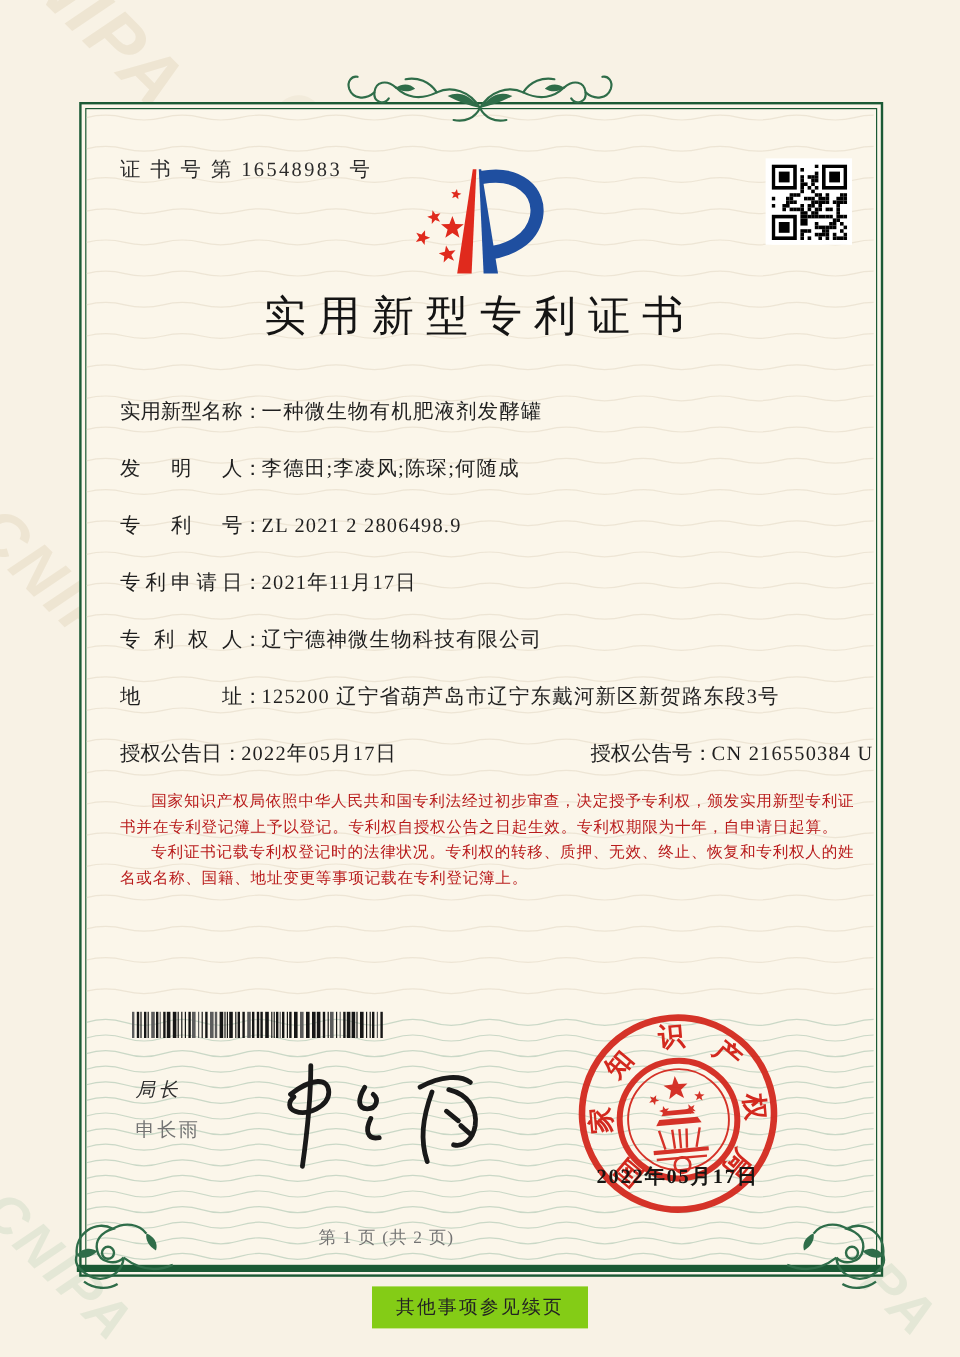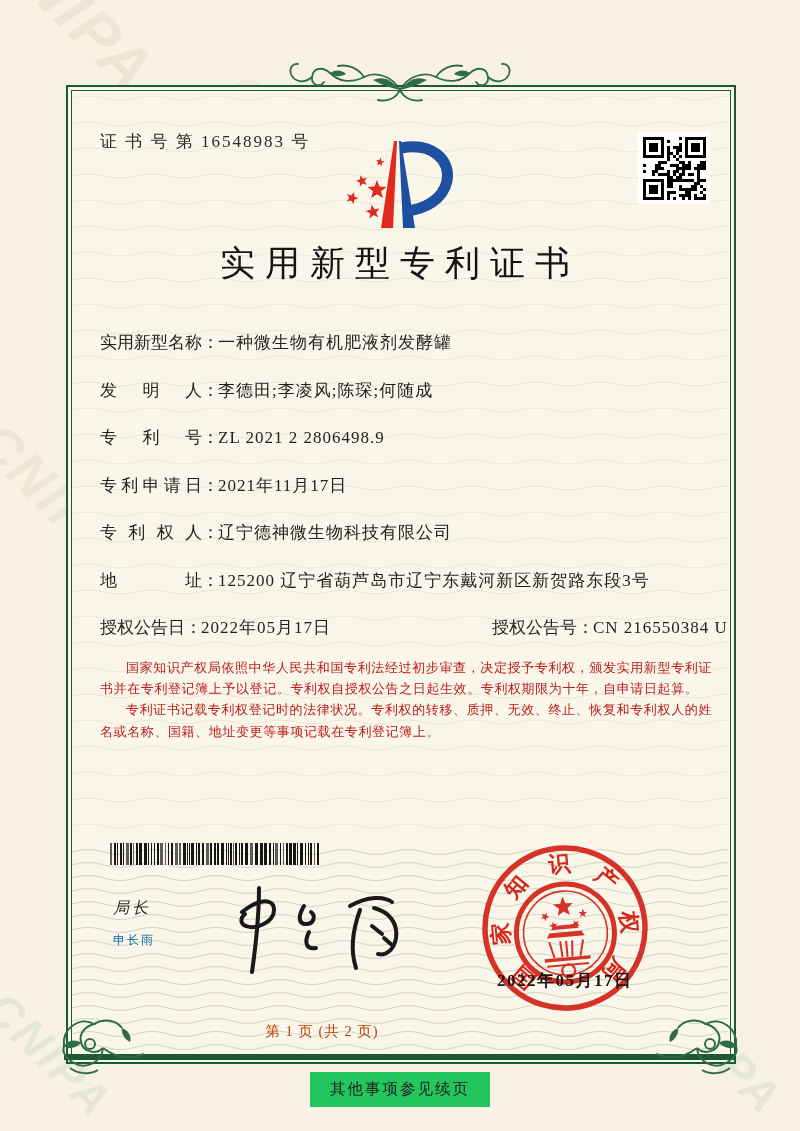--- a/index.html
+++ b/index.html
@@ -26,30 +26,30 @@
   .fcolon{display:inline-block;width:16px;}
   .fvalue{letter-spacing:1px;}
   .grant-right{position:absolute;left:392px;top:0;}
   .paras{position:absolute;left:100px;top:657px;width:612px;font-size:13px;line-height:1.63;
          color:#b91c1c;letter-spacing:0.6px;text-align:justify;}
   .paras p{margin:0;text-indent:2em;}
   .barcode{position:absolute;left:110px;top:843px;}
   .sig-title{position:absolute;left:113px;top:898px;font-family:"Liberation Sans",sans-serif;
              font-size:16px;color:#2e2e2e;letter-spacing:3px;font-style:italic;}
   .sig-name{position:absolute;left:113px;top:932px;font-family:Liberation Mono, monospace;
-            font-size:12px;color:#0369a1;letter-spacing:2px;}
+            font-size:16px;color:#737373;letter-spacing:2px;}
   .sig-hand{position:absolute;left:212px;top:880px;}
   .seal{position:absolute;left:478px;top:841px;width:174px;height:174px;}
   .seal svg{transform:rotate(-5deg);}
   .seal-date{position:absolute;left:497px;top:969px;font-size:17px;color:#161614;
              letter-spacing:1.5px;font-weight:bold;}
   .page-info{position:absolute;left:0;top:1022px;width:644px;text-align:center;
-             font-size:14.5px;color:#c2410c;letter-spacing:1px;}
+             font-size:14.5px;color:#737373;letter-spacing:1px;}
   .footer-note{position:absolute;left:400px;top:1072px;transform:translateX(-50%);
-               background:#22c55e;padding:7px 20px;font-size:15.5px;color:#222;
+               background:#84cc16;padding:7px 20px;font-size:15.5px;color:#222;
                letter-spacing:2px;}
   svg{display:block;}
 </style>
 </head>
 <body>
 
 <div class="page">
 
   <div class="wm" style="left:-30px;top:-22px;font-size:62px;color:#eee5d2;">CNIPA</div>
   <div class="wm" style="left:208px;top:118px;font-size:52px;color:#f2ebdb;">CNIPA</div>

